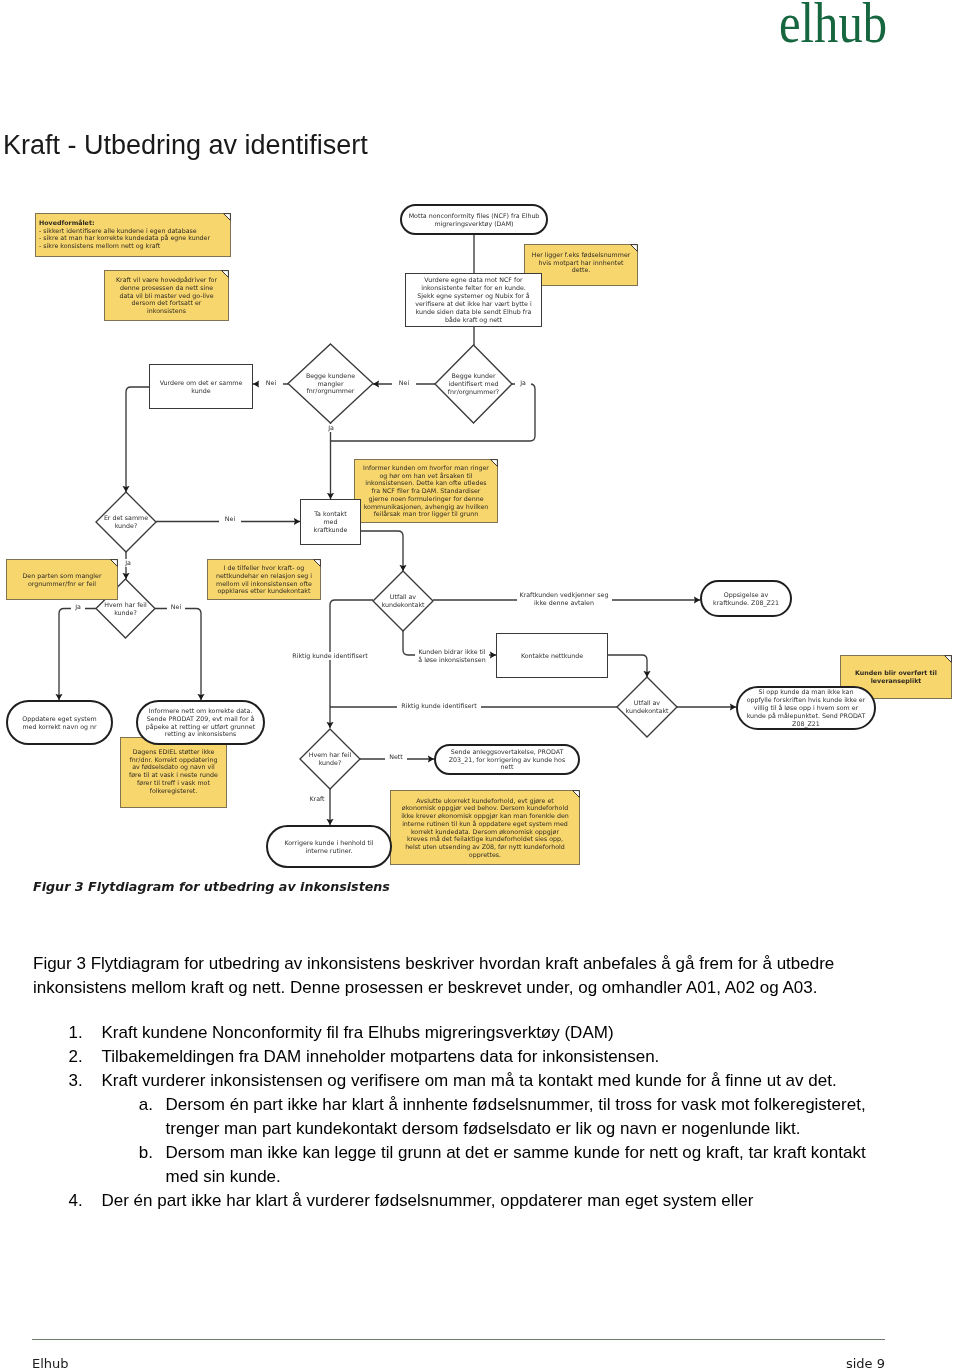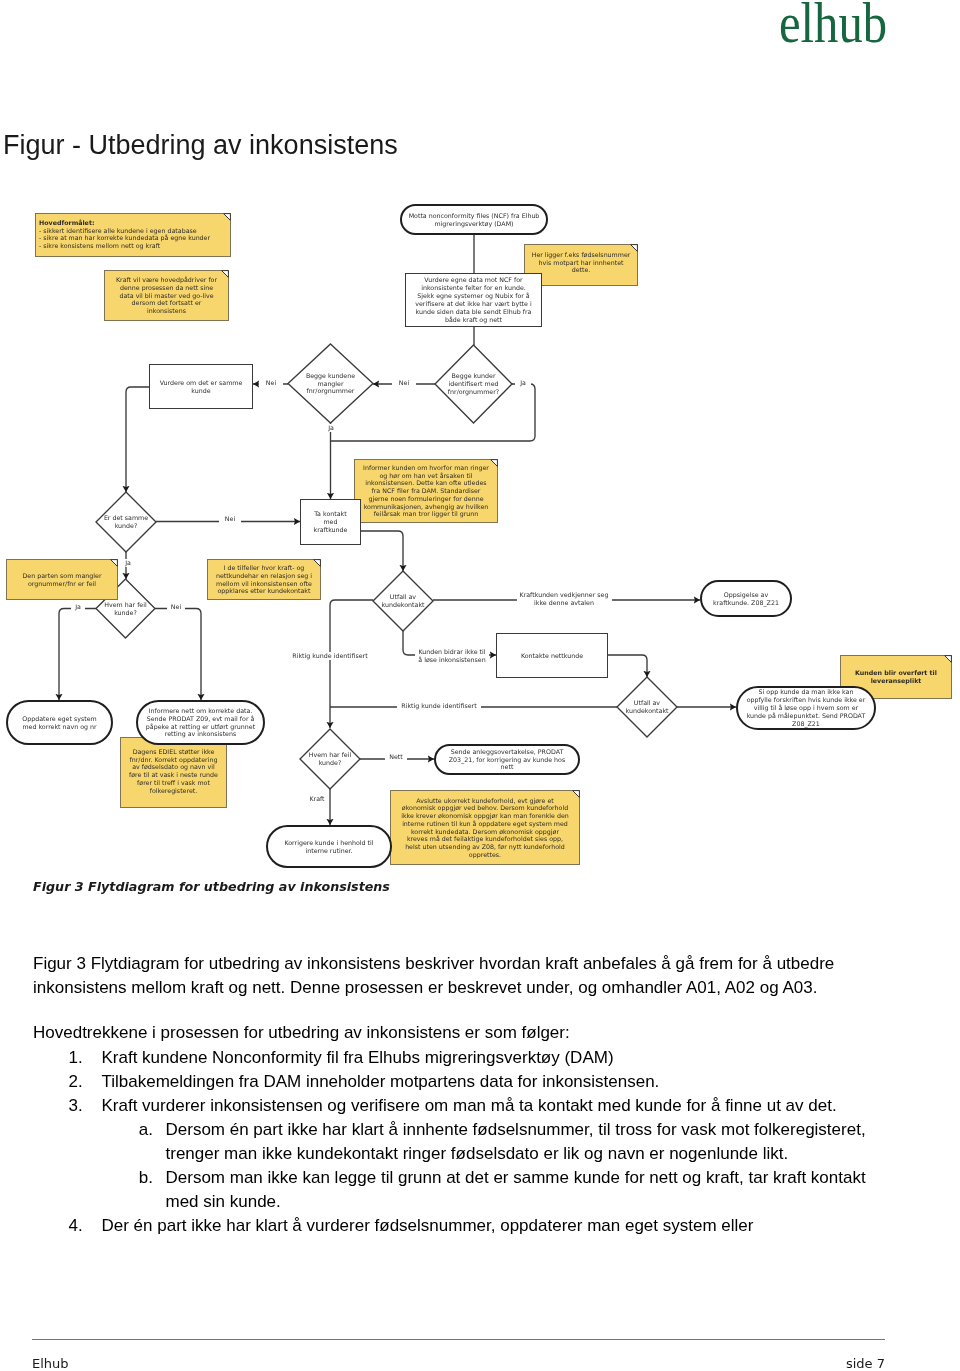--- a/index.html
+++ b/index.html
@@ -40,21 +40,21 @@
   .note .nt{white-space:pre-line;}
   .note.lft{text-align:left;justify-content:flex-start;}
   .note .fold{position:absolute;right:-1px;top:-1px;width:8px;height:8px;overflow:visible;}
   .elbl{position:absolute;font-size:6.3px;line-height:7.9px;color:#2d2d2d;text-align:center;white-space:pre-line;background:#fff;}
 </style>
 </head>
 <body>
 
 <div class="page">
   <div class="logo">elhub</div>
-  <div class="doc-title">Figur - Utbedring av inkonsistens</div>
+  <div class="doc-title">Kraft - Utbedring av identifisert</div>
   <div class="figure">
     <svg class="fc-svg" viewBox="0 0 960 680">
       <defs>
         <marker id="ah" markerWidth="9" markerHeight="9" refX="6.2" refY="3.6" orient="auto" markerUnits="userSpaceOnUse">
           <path d="M0,0 L6.2,3.6 L0,7.2 L1.1,3.6 z" fill="#1a1a1a"></path>
         </marker>
       </defs>
       <g id="fc-edges" fill="none" stroke="#3a3a3a" stroke-width="1.35">
           <path d="M474,40 L474,78"></path>
           <path d="M474,132 L474,150"></path>
@@ -272,47 +272,46 @@
         <div class="elbl" style="left: 288px; top: 457px; width: 84px;">Riktig kunde identifisert</div>
         <div class="elbl" style="left: 397px; top: 507px; width: 84px;">Riktig kunde identifisert</div>
         <div class="elbl" style="left: 385px; top: 558px; width: 22px;">Nett</div>
         <div class="elbl" style="left: 305px; top: 600px; width: 24px;">Kraft</div>
         <div class="elbl" style="left: 515px; top: 184px; width: 16px;">Ja</div>
       </div>
   </div>
   <div class="caption">Figur 3 Flytdiagram for utbedring av inkonsistens</div>
   <div class="body-text">
     <p class="para">Figur 3 Flytdiagram for utbedring av inkonsistens beskriver hvordan kraft anbefales å gå frem for å utbedre inkonsistens mellom kraft og nett. Denne prosessen er beskrevet under, og omhandler A01, A02 og A03.</p>
-    <p class="para lead">Hovedtrekkene i prosessen for utbedring av inkonsistens er som følger:</p>
     <div class="olist">
       <div class="li">
           <span class="mk">1.</span>
           <span class="tx">Kraft kundene Nonconformity fil fra Elhubs migreringsverktøy (DAM)</span>
         </div>
       <div class="li">
           <span class="mk">2.</span>
           <span class="tx">Tilbakemeldingen fra DAM inneholder motpartens data for inkonsistensen.</span>
         </div>
       <div class="li">
           <span class="mk">3.</span>
           <span class="tx">Kraft vurderer inkonsistensen og verifisere om man må ta kontakt med kunde for å finne ut av det.</span>
         </div>
       <div class="sublist">
         <div class="li">
             <span class="mk">a.</span>
-            <span class="tx">Dersom én part ikke har klart å innhente fødselsnummer, til tross for vask mot folkeregisteret, trenger man ikke kundekontakt ringer fødselsdato er lik og navn er nogenlunde likt.</span>
+            <span class="tx">Dersom én part ikke har klart å innhente fødselsnummer, til tross for vask mot folkeregisteret, trenger man part kundekontakt dersom fødselsdato er lik og navn er nogenlunde likt.</span>
           </div>
         <div class="li">
             <span class="mk">b.</span>
             <span class="tx">Dersom man ikke kan legge til grunn at det er samme kunde for nett og kraft, tar kraft kontakt med sin kunde.</span>
           </div>
       </div>
       <div class="li">
           <span class="mk">4.</span>
           <span class="tx">Der én part ikke har klart å vurderer fødselsnummer, oppdaterer man eget system eller</span>
         </div>
     </div>
   </div>
   <div class="footer">
     <span>Elhub</span>
-    <span>side 7</span>
+    <span>side 9</span>
   </div>
 </div>
 
 </body></html>

